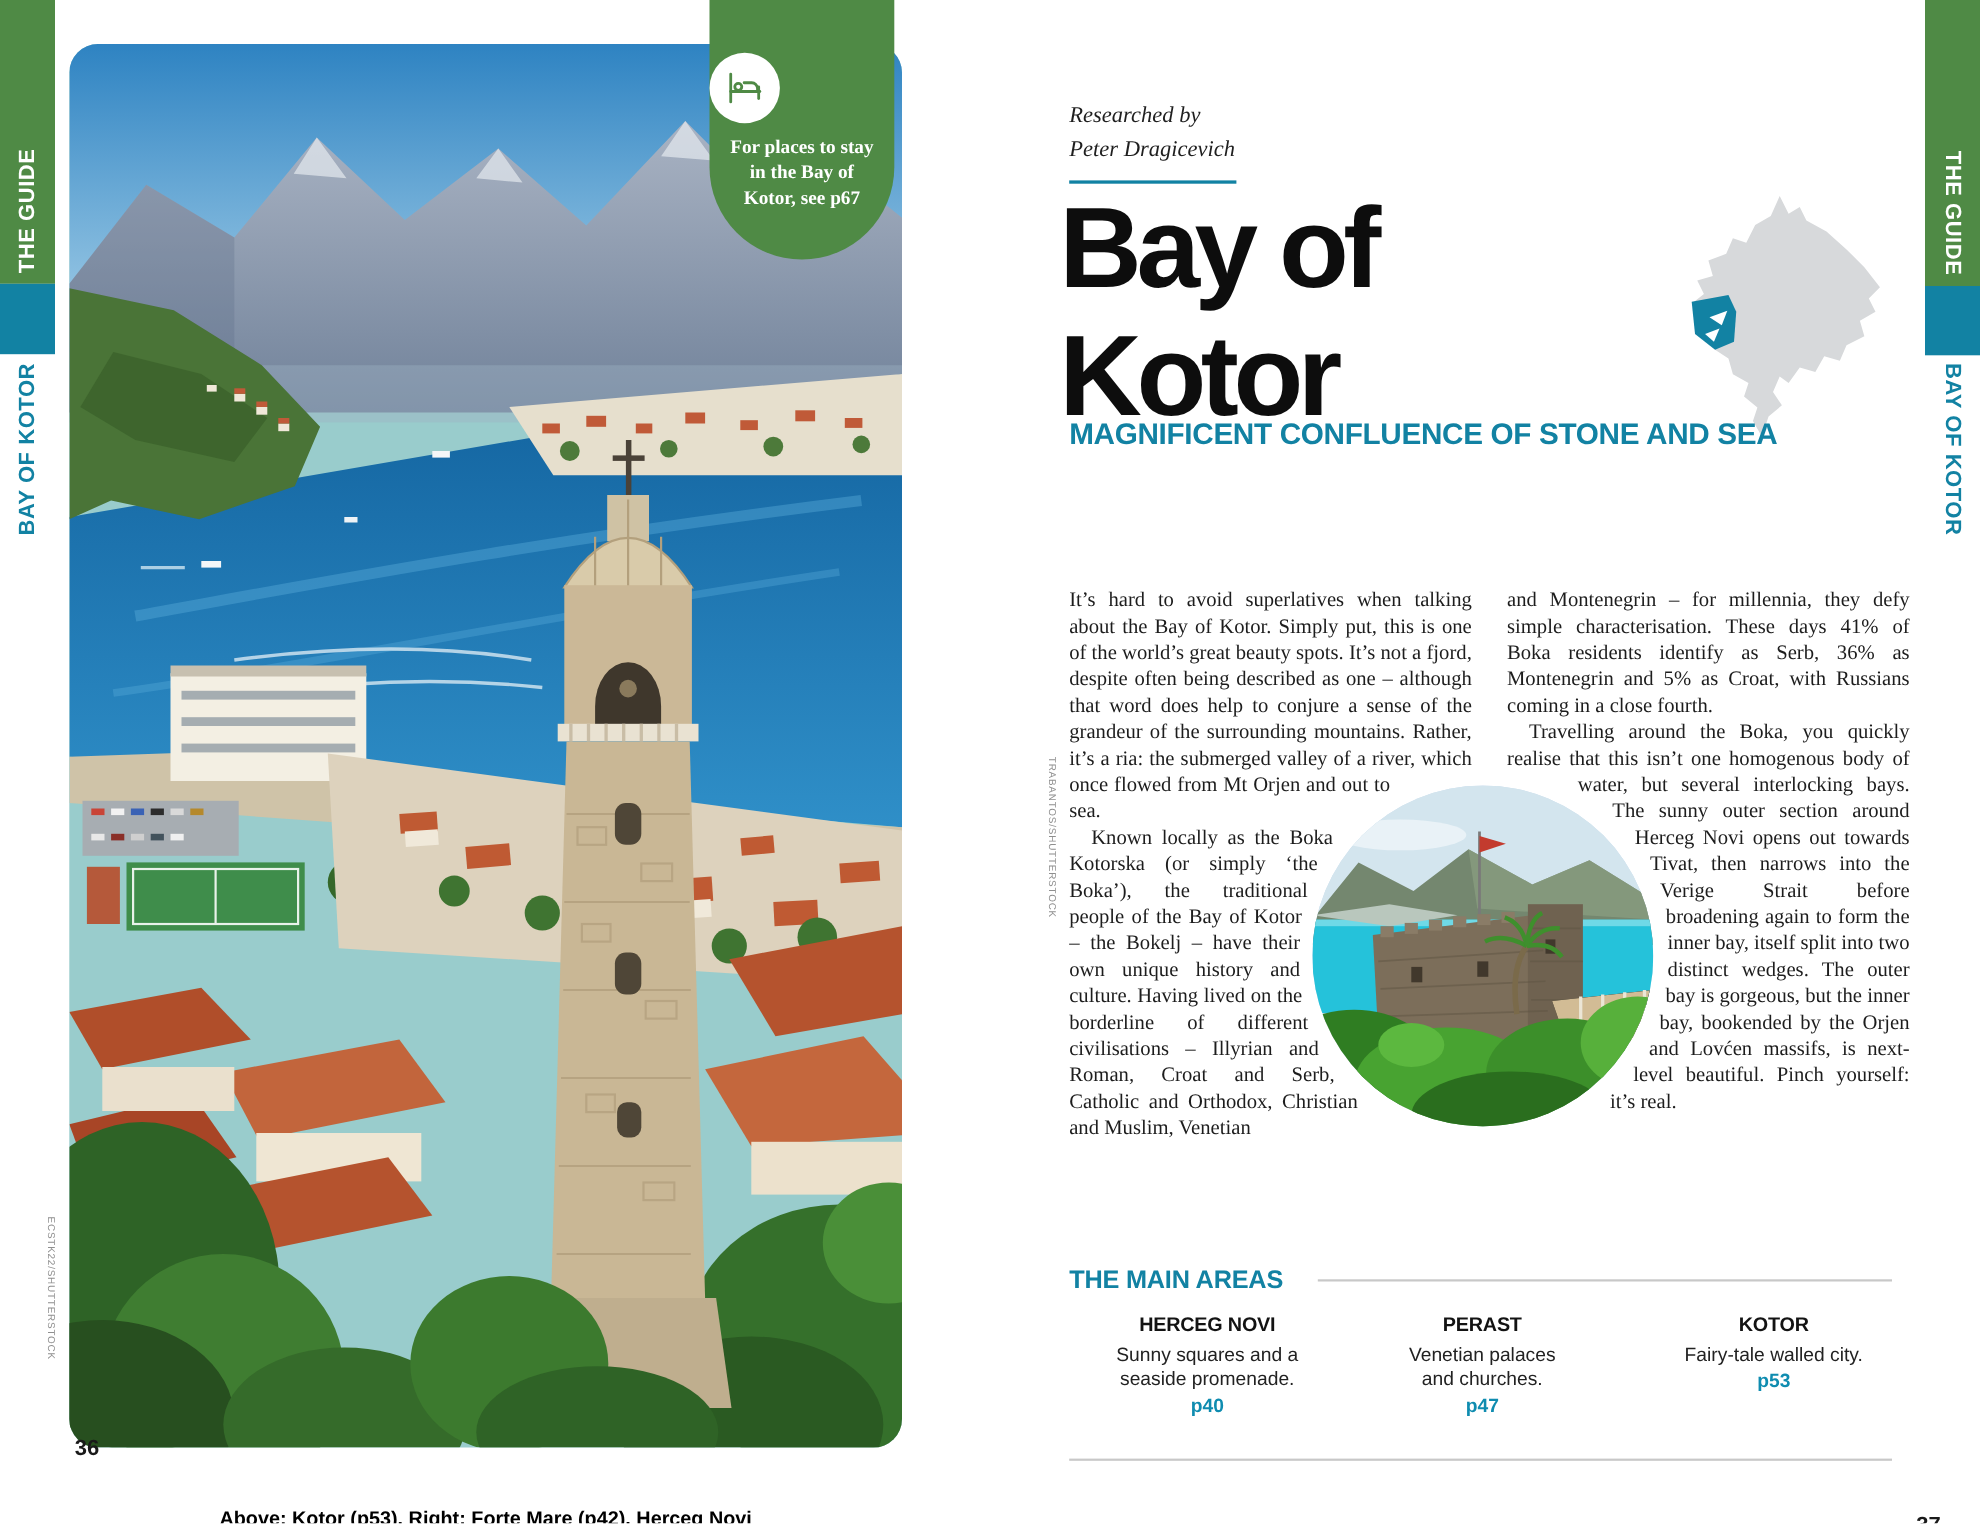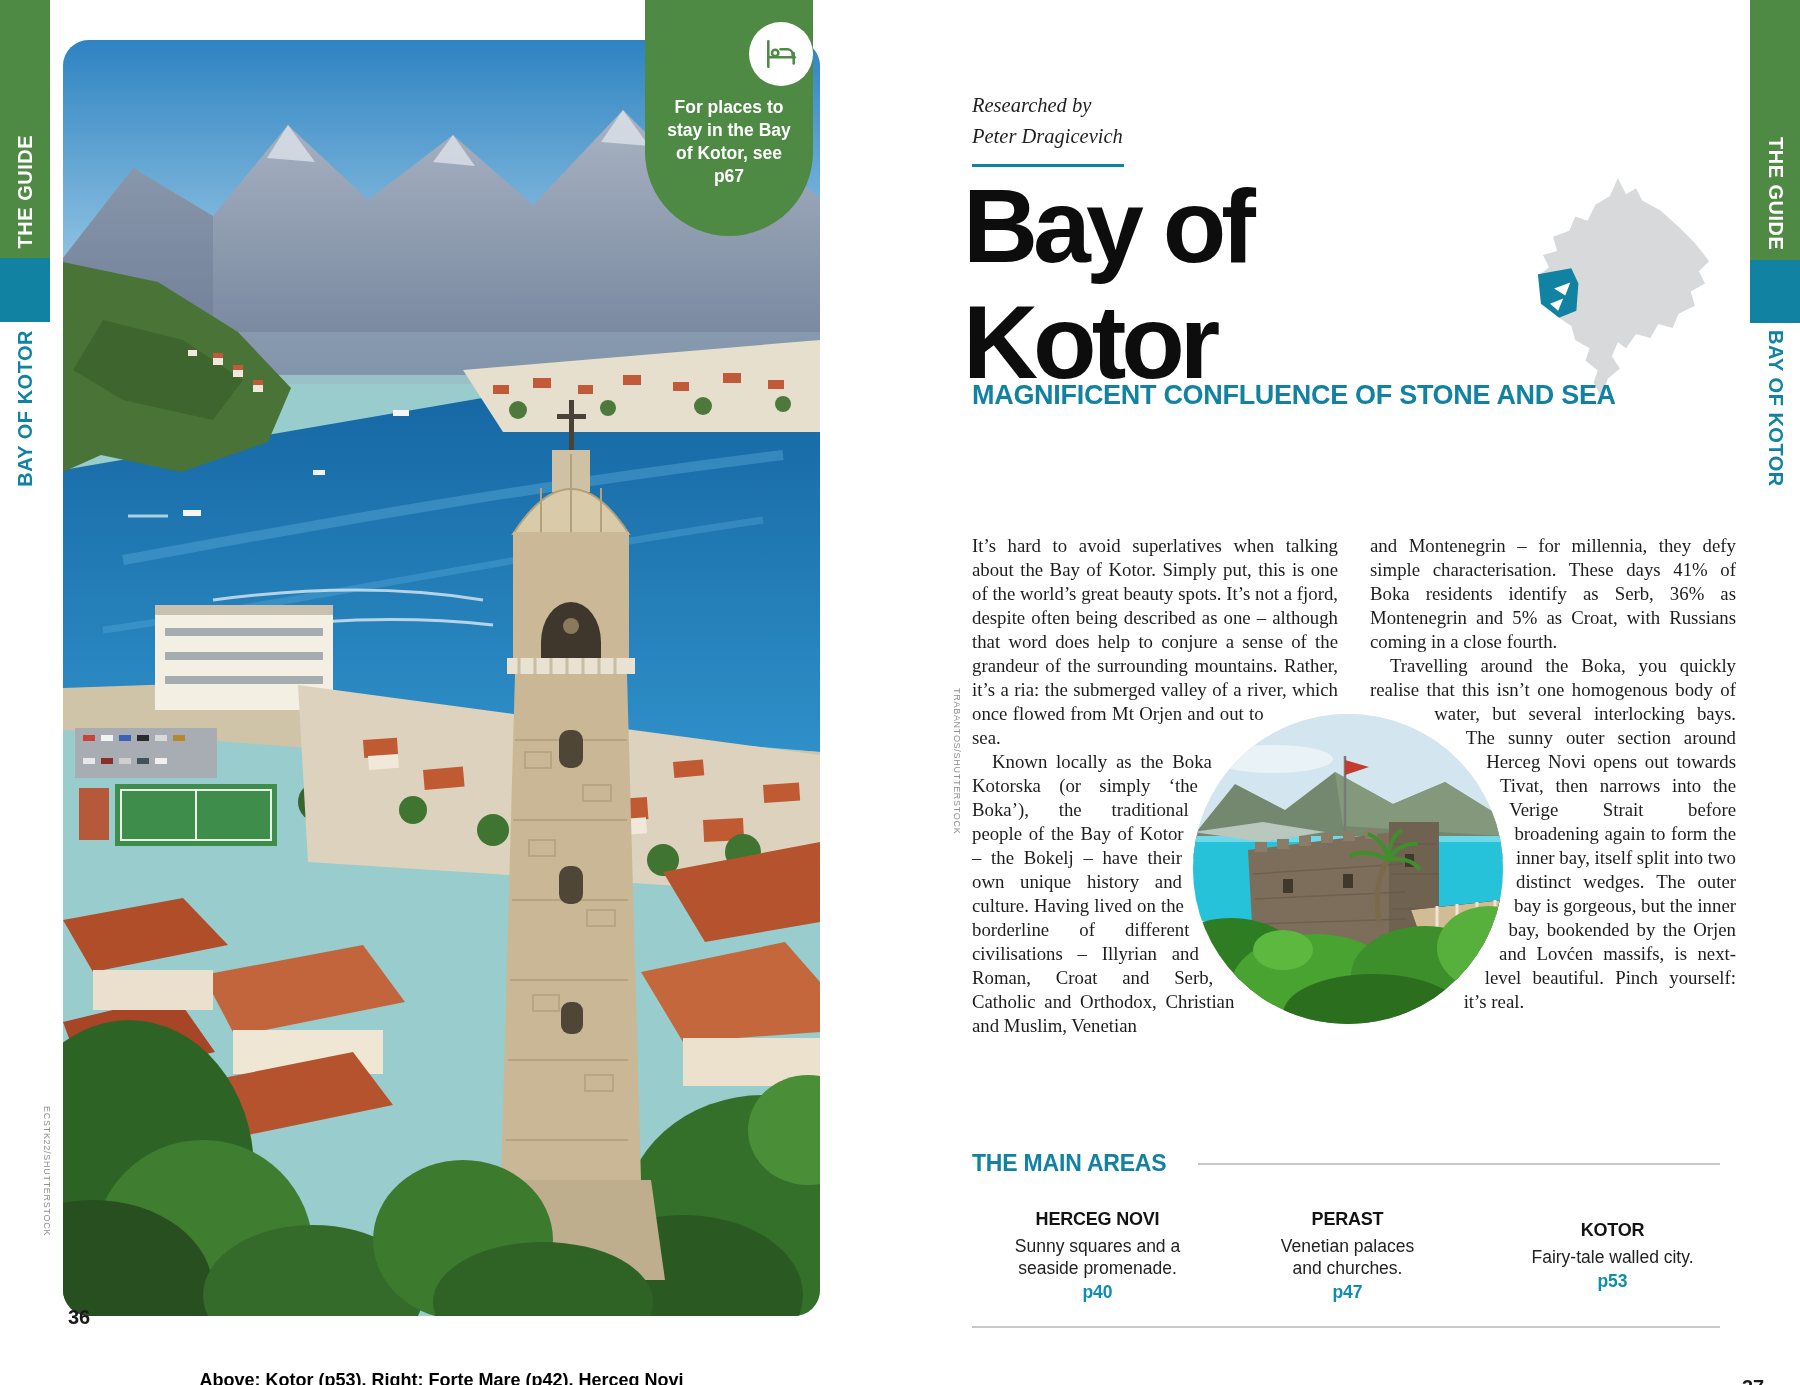--- a/index.html
+++ b/index.html
@@ -16,22 +16,22 @@
   .block-teal{background:#1282a3;}
   .bar-label{color:#fff;font-weight:700;font-size:20px;letter-spacing:.5px;}
   .section-label{color:#1282a3;font-weight:700;font-size:20px;letter-spacing:.5px;}
   .edge-span{position:absolute;left:50%;}
 
   
   .photo-main{left:63px;top:40px;width:757px;height:1276px;border-radius:26px;overflow:hidden;background:#9cc;}
   .photo-main svg{display:block;width:100%;height:100%;}
 
   .badge{left:645px;top:0;width:168px;height:236px;background:#4f8a45;
-         border-radius:0 0 84px 84px;display:flex;flex-direction:column;align-items:flex-end;
-         box-sizing:border-box;padding-top:22px;z-index:5;}
+         border-radius:0 0 84px 84px;display:flex;flex-direction:column;align-items:flex-start;
+         box-sizing:border-box;padding-top:48px;z-index:5;font-family:Liberation Serif, serif;}
   .badge-circle{width:64px;height:64px;background:#fff;border-radius:50%;display:flex;
                 align-items:center;justify-content:center;margin-bottom:10px;}
   .badge-text{color:#fff;font-weight:700;font-size:17.5px;line-height:1.32;text-align:center;padding:0 14px;}
 
   .credit{color:#8f8f8f;font-size:9px;letter-spacing:.08em;font-weight:400;}
   .caption{left:63px;top:1370px;width:757px;text-align:center;font-weight:700;font-size:18px;color:#000000;}
   .pagenum{font-weight:700;font-size:20px;color:#1a1a1a;}
 
   
   .researched{left:972px;top:90px;font-family:"Liberation Serif",serif;font-style:italic;
@@ -54,21 +54,21 @@
   .body p.indent{text-indent:20px;}
   .sp-r{float:right;width:195px;height:505px;shape-outside:circle(166px at 205px 335px);}
   .sp-l{float:left;width:150px;height:505px;shape-outside:circle(166px at -20px 335px);}
   .circle-photo{position:absolute;left:221px;top:180px;width:310px;height:310px;border-radius:50%;
                 overflow:hidden;background:#cde;}
   .circle-photo svg{display:block;width:100%;height:100%;}
 
   .main-areas-h{left:972px;top:1150px;color:#1282a3;font-weight:800;font-size:23px;letter-spacing:-.2px;}
   .rule-grey{background:#c8c8c8;height:2px;}
   .areas{left:1005px;top:1194px;width:715px;display:flex;justify-content:space-between;
-         align-items:center;min-height:124px;}
+         align-items:flex-start;min-height:124px;}
   .area{text-align:center;}
   .area-name{font-size:18px;font-weight:800;color:#131313;margin-bottom:5px;letter-spacing:-.2px;}
   .area-desc{font-size:17.5px;line-height:1.28;color:#222;}
   .area-page{font-size:17.5px;font-weight:700;color:#0f8cb0;margin-top:3px;}
 </style>
 </head>
 <body>
 
 <div class="spread">
 

